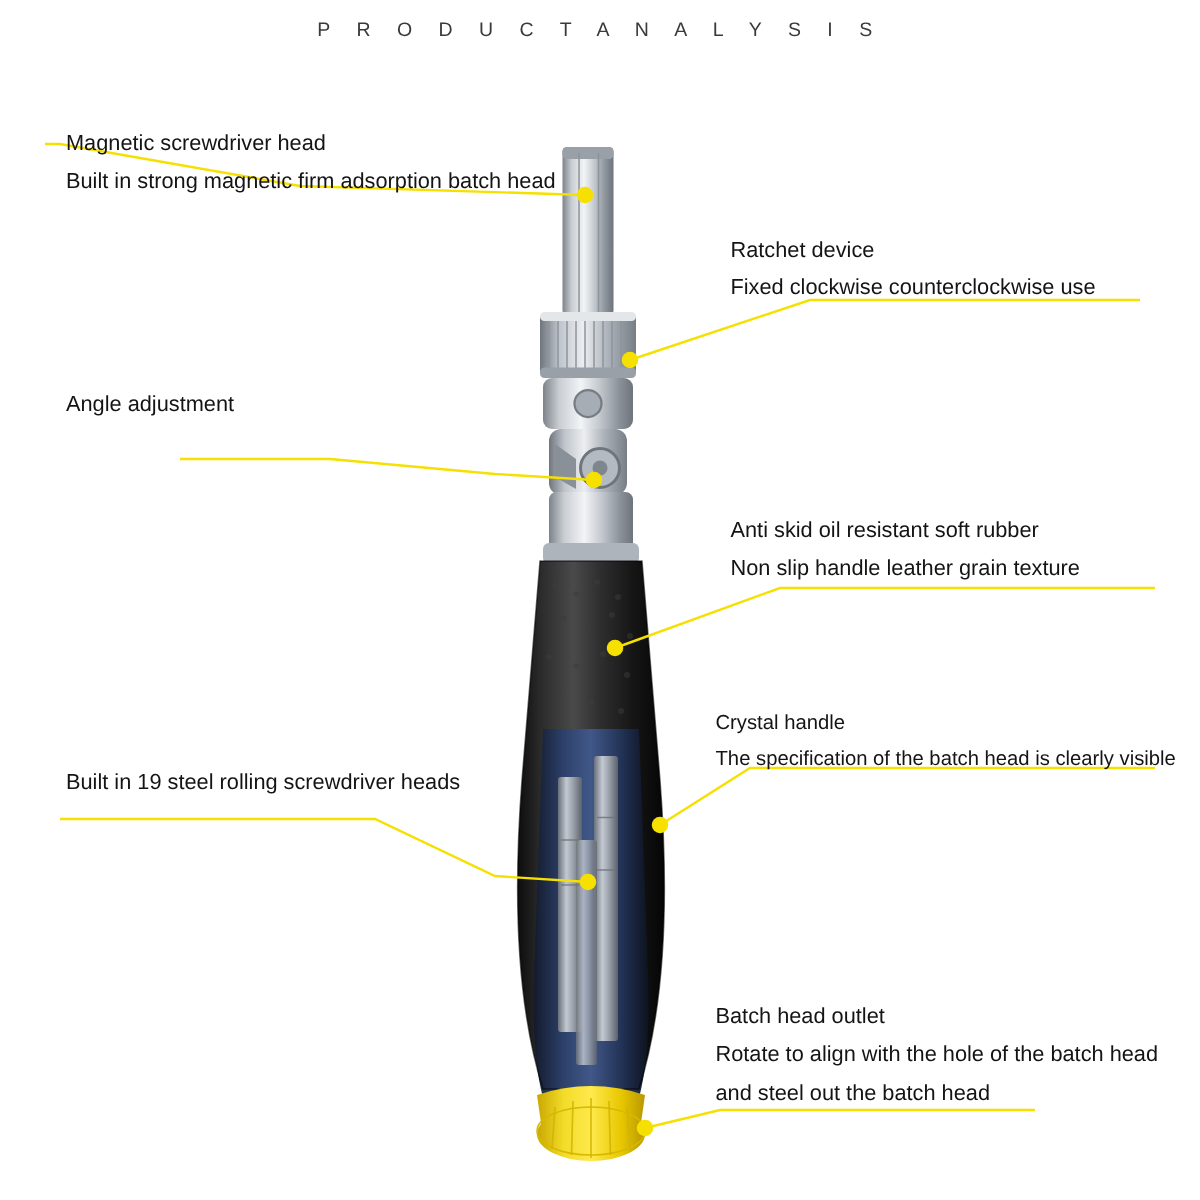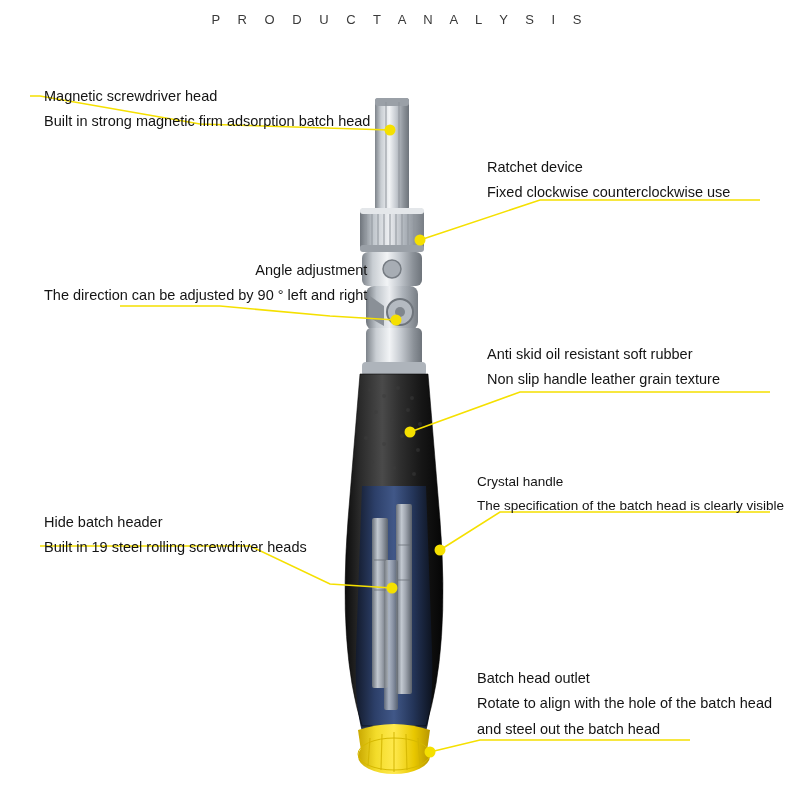--- a/index.html
+++ b/index.html
@@ -236,37 +236,35 @@
   <div class="callout" style="left:44px; top:84px;">
     <span class="line1">Magnetic screwdriver head</span>
     <span class="line2">Built in strong magnetic firm adsorption batch head</span>
   </div>
 
   <div class="callout" style="left:487px; top:155px;">
     <span class="line1">Ratchet device</span>
     <span class="line2">Fixed clockwise counterclockwise use</span>
   </div>
 
-  <div class="callout" style="left:44px; top:258px;text-align:right;">
+  <div class="callout" style="left:44px; top:258px;">
     <span class="line1">Angle adjustment</span>
-    <span class="line2">The direction can be adjusted by 90 °  left and right</span>
   </div>
 
   <div class="callout" style="left:487px; top:342px;">
     <span class="line1">Anti skid oil resistant soft rubber</span>
     <span class="line2">Non slip handle leather grain texture</span>
   </div>
 
   <div class="callout" style="left:477px; top:470px; font-size:13.5px;">
     <span class="line1">Crystal handle</span>
     <span class="line2">The specification of the batch head is clearly visible</span>
   </div>
 
   <div class="callout" style="left:44px; top:510px;">
-    <span class="line1">Hide batch header</span>
     <span class="line2">Built in 19 steel rolling screwdriver heads</span>
   </div>
 
   <div class="callout" style="left:477px; top:666px;">
     <span class="line1">Batch head outlet</span>
     <span class="line2">Rotate to align with the hole of the batch head</span>
     <span class="line3">and steel out the batch head</span>
   </div>
 
 </div>

